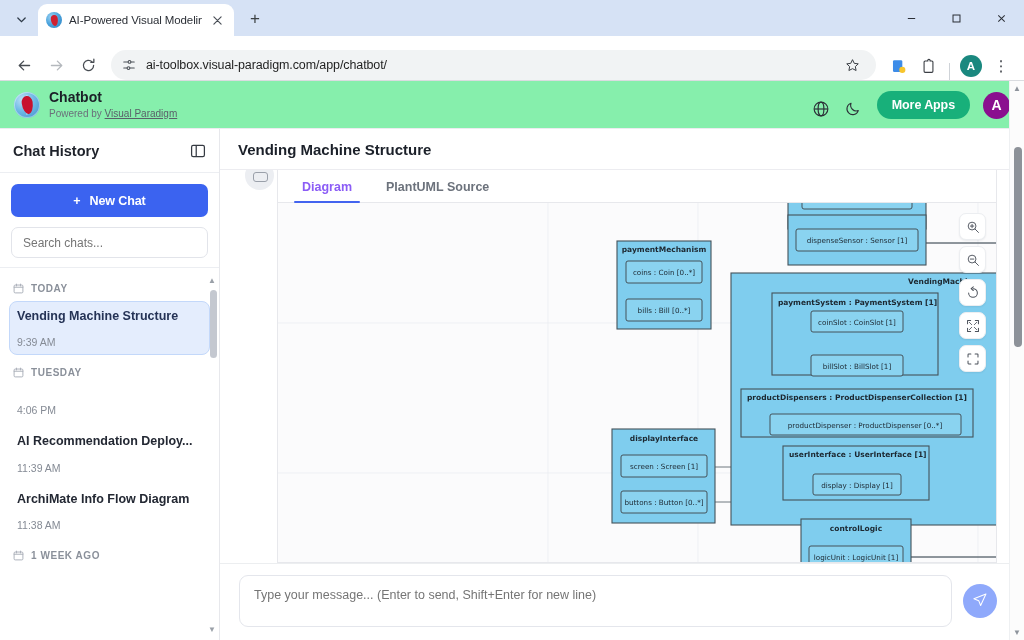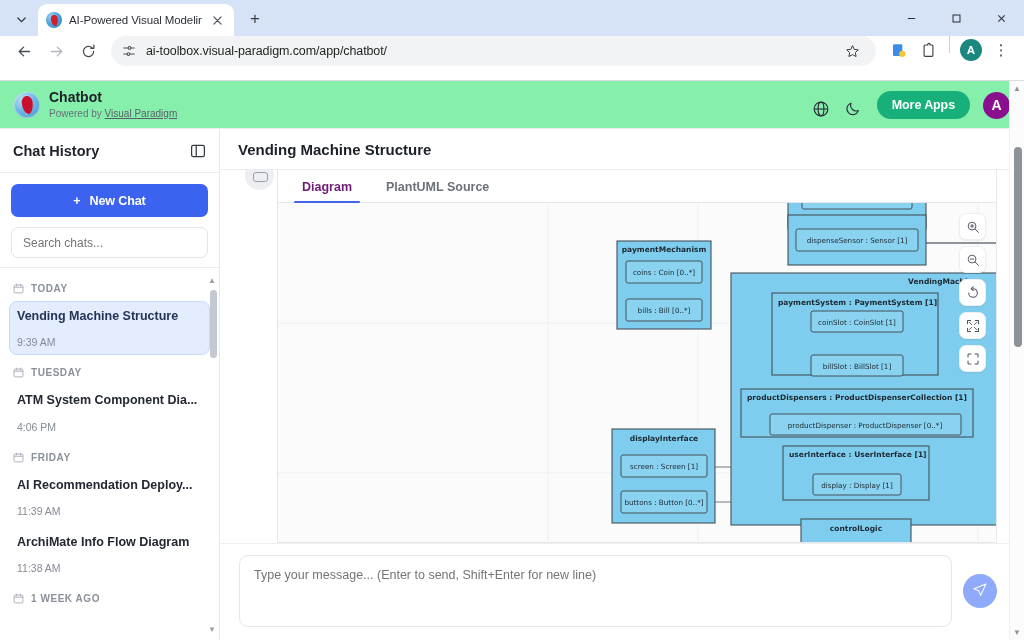--- a/index.html
+++ b/index.html
@@ -54,21 +54,21 @@
     color: #3c4043; font-size: 17px; font-weight: 300;
   }
   .wincontrols { position: absolute; right: 0; top: 0; display: flex; height: 36px; }
   .wc {
     width: 45px; height: 36px; display: flex; align-items: center;
     justify-content: center; color: #2b2f36;
   }
 
   
   .navbar {
-    height: 44px; background: #ffffff; display: flex; align-items: flex-start;
+    height: 44px; background: #ffffff; display: flex; align-items: flex-end;
     padding: 0 9px; gap: 2px; flex: none;
   }
   .navbtn {
     width: 30px; height: 30px; border-radius: 50%; display: flex;
     align-items: center; justify-content: center; color: #474c52;
   }
   .navbtn.dim { color: #b4b8bd; }
   .omnibox {
     flex: 1; height: 30px; background: #f1f3f4; border-radius: 15px;
     display: flex; align-items: center; padding: 0 11px; gap: 10px;
@@ -203,21 +203,21 @@
     position: absolute; left: 57px; right: 27px; top: 0; bottom: 0;
     border: 1px solid #e7e8ec; border-top: none; background: #fff;
     display: flex; flex-direction: column;
   }
   .tabs { height: 33px; flex: none; display: flex; align-items: flex-end;
     padding-left: 16px; border-bottom: 1px solid #e7e8ec; }
   .vtab {
     font-size: 12.5px; color: #6c727c; padding: 0 8px 8px; font-weight: 700;
     position: relative; margin-right: 18px;
   }
-  .vtab.active { color: #701a75; font-weight: 600; text-align: center; }
+  .vtab.active { color: #8b5cf6; font-weight: 600; text-align: center; }
   .vtab.active::after {
     content: ""; position: absolute; left: 0; right: 0; bottom: -1px;
     height: 2.5px; background: #4364ef; border-radius: 2px;
   }
   .canvas { flex: 1; position: relative; overflow: hidden; background: #fbfbfc; }
   .canvas-inner { position: absolute; inset: 0; }
   .diagram-svg { position: absolute; left: 0; top: 0; }
 
   .zoomtools {
     position: absolute; right: 10px; top: 10px; display: flex;
@@ -228,21 +228,21 @@
     border-radius: 7px; display: flex; align-items: center; justify-content: center;
     color: #4b515a; box-shadow: 0 1px 2px rgba(20,25,40,.07);
   }
 
   
   .composer {
     flex: none; padding: 11px 27px 13px 19px; background: #fff;
     border-top: 1px solid #eceef0; display: flex; align-items: center; gap: 11px;
   }
   .msgbox {
-    flex: 1; height: 72px; border: 1px solid #e4e6ec; border-radius: 9px;
+    flex: 1; height: 52px; border: 1px solid #e4e6ec; border-radius: 9px;
     padding: 11px 14px; font-size: 12.5px; color: #8f959f;
     font-family: inherit; resize: none; outline: none; line-height: 1.4;
   }
   .sendbtn {
     width: 34px; height: 34px; border-radius: 50%; background: #8fa9fb;
     border: none; display: flex; align-items: center; justify-content: center;
     color: #fff; flex: none;
   }
 
   
@@ -410,29 +410,21 @@
                 <div class="chat-time">9:39 AM</div>
               </div>
               <div class="sb-group">
                 <svg class="cal-icon" viewBox="0 0 14 14">
                   <rect x="1.4" y="2.6" width="11.2" height="10" rx="1.4" stroke="currentColor" stroke-width="1.2" fill="none"></rect>
                   <path d="M1.4 5.4h11.2M4.4 1.4v2.4M9.6 1.4v2.4" stroke="currentColor" stroke-width="1.2" stroke-linecap="round"></path>
                 </svg>
                 <span>TUESDAY</span>
               </div>
               <div class="chat-item">
-                <div class="chat-name">ATM System Component Dia...</div>
                 <div class="chat-time">4:06 PM</div>
-              </div>
-              <div class="sb-group">
-                <svg class="cal-icon" viewBox="0 0 14 14">
-                  <rect x="1.4" y="2.6" width="11.2" height="10" rx="1.4" stroke="currentColor" stroke-width="1.2" fill="none"></rect>
-                  <path d="M1.4 5.4h11.2M4.4 1.4v2.4M9.6 1.4v2.4" stroke="currentColor" stroke-width="1.2" stroke-linecap="round"></path>
-                </svg>
-                <span>FRIDAY</span>
               </div>
               <div class="chat-item">
                 <div class="chat-name">AI Recommendation Deploy...</div>
                 <div class="chat-time">11:39 AM</div>
               </div>
               <div class="chat-item">
                 <div class="chat-name">ArchiMate Info Flow Diagram</div>
                 <div class="chat-time">11:38 AM</div>
               </div>
               <div class="sb-group">

